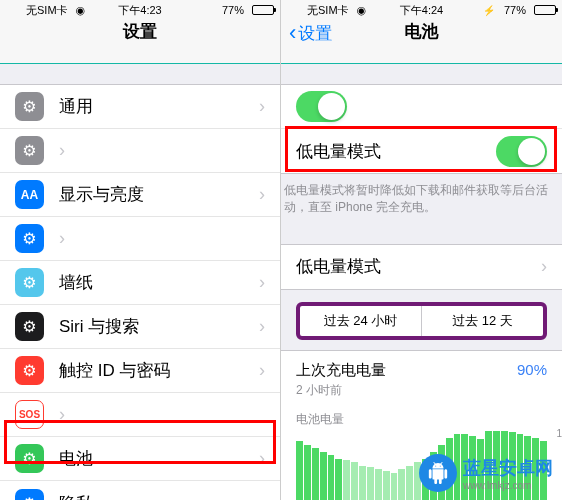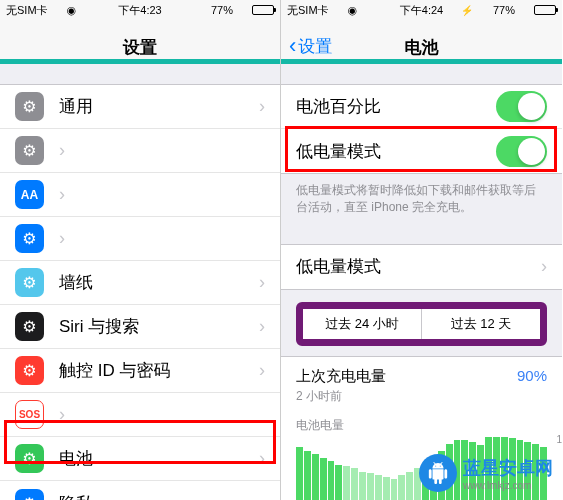--- a/index.html
+++ b/index.html
@@ -1,41 +1,41 @@
 <!DOCTYPE html>
 <html><head>
 <meta charset="utf-8">
 <style>
 * { margin: 0; padding: 0; box-sizing: border-box; }
 body { font-family: -apple-system, "Helvetica Neue", sans-serif; background: #fff; width: 563px; height: 500px; overflow: hidden; position: relative; }
 .container { display: flex; width: 563px; height: 500px; }
 .screen { width: 281px; height: 500px; background: #efeff4; position: relative; overflow: hidden; }
 .screen:first-child { border-right: 1px solid #ccc; }
 .status-bar { height: 20px; background: #f7f7f7; display: flex; align-items: center; justify-content: space-between; padding: 0 6px; font-size: 11px; font-weight: 500; }
-.status-left, .status-right { display: flex; align-items: center; gap: 19px; }
+.status-left, .status-right { display: flex; align-items: center; gap: 8px; margin-left: 20px; }
 .status-center { position: absolute; left: 50%; transform: translateX(-50%); }
 .battery-icon { width: 22px; height: 10px; border: 1px solid #000; border-radius: 2px; position: relative; display: inline-block; }
 .battery-icon::after { content: ''; position: absolute; right: -3px; top: 2px; width: 2px; height: 4px; background: #000; border-radius: 0 1px 1px 0; }
 .battery-fill { height: 100%; background: #000; border-radius: 1px; }
 .battery-fill.yellow { background: #ffcc00; }
-.nav-bar { height: 44px; background: #f7f7f7; border-bottom: 5px solid #14b8a6; display: flex; align-items: flex-end; justify-content: center; position: relative; }
+.nav-bar { height: 44px; background: #f7f7f7; border-bottom: 1px solid #14b8a6; display: flex; align-items: flex-start; justify-content: center; position: relative; }
 .nav-title { font-size: 17px; font-weight: 600; }
 .nav-back { position: absolute; left: 8px; color: #007aff; font-size: 17px; display: flex; align-items: center; }
 .nav-back-chevron { font-size: 22px; margin-right: 2px; }
 .section { margin-top: 20px; background: #fff; border-top: 1px solid #c8c7cc; border-bottom: 1px solid #c8c7cc; }
 .row { height: 44px; display: flex; align-items: center; padding: 0 15px; border-bottom: 1px solid #e5e5e5; position: relative; }
 .row:last-child { border-bottom: none; }
 .row-icon { width: 29px; height: 29px; border-radius: 7px; margin-right: 15px; display: flex; align-items: center; justify-content: center; flex-shrink: 0; }
 .row-label { flex: 1; font-size: 17px; color: #000; }
 .row-chevron { color: #c7c7cc; font-size: 18px; }
 .toggle { width: 51px; height: 31px; background: #4cd964; border-radius: 16px; position: relative; }
 .toggle::after { content: ''; position: absolute; width: 27px; height: 27px; background: #fff; border-radius: 50%; top: 2px; right: 2px; box-shadow: 0 2px 4px rgba(0,0,0,0.2); }
-.footer-text { font-size: 12px; color: #8e8e93; padding: 8px 15px; line-height: 1.4; }
+.footer-text { font-size: 12px; color: #8e8e93; padding: 8px 3px; line-height: 1.4; }
 .red-box { border: 3px solid #ff0000; position: absolute; pointer-events: none; }
-.tabs { display: flex; margin: 12px 15px 0; border: 7px solid #701a75; border-radius: 6px; overflow: hidden; background: #fff; }
+.tabs { display: flex; margin: 12px 15px 0; border: 4px solid #701a75; border-radius: 6px; overflow: hidden; background: #fff; }
 .tab { flex: 1; text-align: center; padding: 6px 0; font-size: 13px; color: #000; }
 .tab:first-child { border-right: 1px solid #c8c7cc; }
 .chart-area { background: #fff; margin-top: 10px; padding: 10px 15px; border-top: 1px solid #c8c7cc; }
 .chart-title { font-size: 15px; margin-bottom: 2px; }
 .chart-sub { font-size: 12px; color: #8e8e93; }
 .chart-pct { float: right; font-size: 15px; color: #3b82f6; }
 .chart-label { font-size: 12px; color: #8e8e93; margin-top: 12px; }
 .bars { display: flex; align-items: flex-end; height: 70px; gap: 1px; margin-top: 4px; position: relative; border-bottom: 1px solid #e5e5e5; }
 .bar { width: 7px; background: #4cd964; }
 .bar.low { opacity: 0.5; }
@@ -77,20 +77,21 @@
         <div class="row">
           <div class="row-icon" style="background: rgb(142, 142, 147);">
             <span style="color:#fff;font-size:16px">⚙</span>
           </div>
           <div class="row-chevron">›</div>
         </div>
         <div class="row">
           <div class="row-icon" style="background: rgb(0, 122, 255);">
             <span style="color:#fff;font-size:12px;font-weight:bold">AA</span>
           </div>
+          <div class="row-label">显示与亮度</div>
           <div class="row-chevron">›</div>
         </div>
         <div class="row">
           <div class="row-icon" style="background: rgb(0, 122, 255);">
             <span style="color:#fff;font-size:16px">⚙</span>
           </div>
           <div class="row-chevron">›</div>
         </div>
         <div class="row">
           <div class="row-icon" style="background: rgb(84, 199, 236);">
@@ -153,21 +154,20 @@
     </div>
     <div class="nav-bar">
       <div class="nav-back">
           <span class="nav-back-chevron">‹</span>
           <span>设置</span>
         </div>
       <div class="nav-title">电池</div>
     </div>
     <div class="section">
       <div class="row">
-        <div class="row-label">电池百分比</div>
         <div class="toggle"></div>
       </div>
       <div class="row">
         <div class="row-label">低电量模式</div>
         <div class="toggle"></div>
       </div>
     </div>
     <div class="footer-text">低电量模式将暂时降低如下载和邮件获取等后台活动，直至 iPhone 完全充电。</div>
     <div class="section">
       <div class="row">

